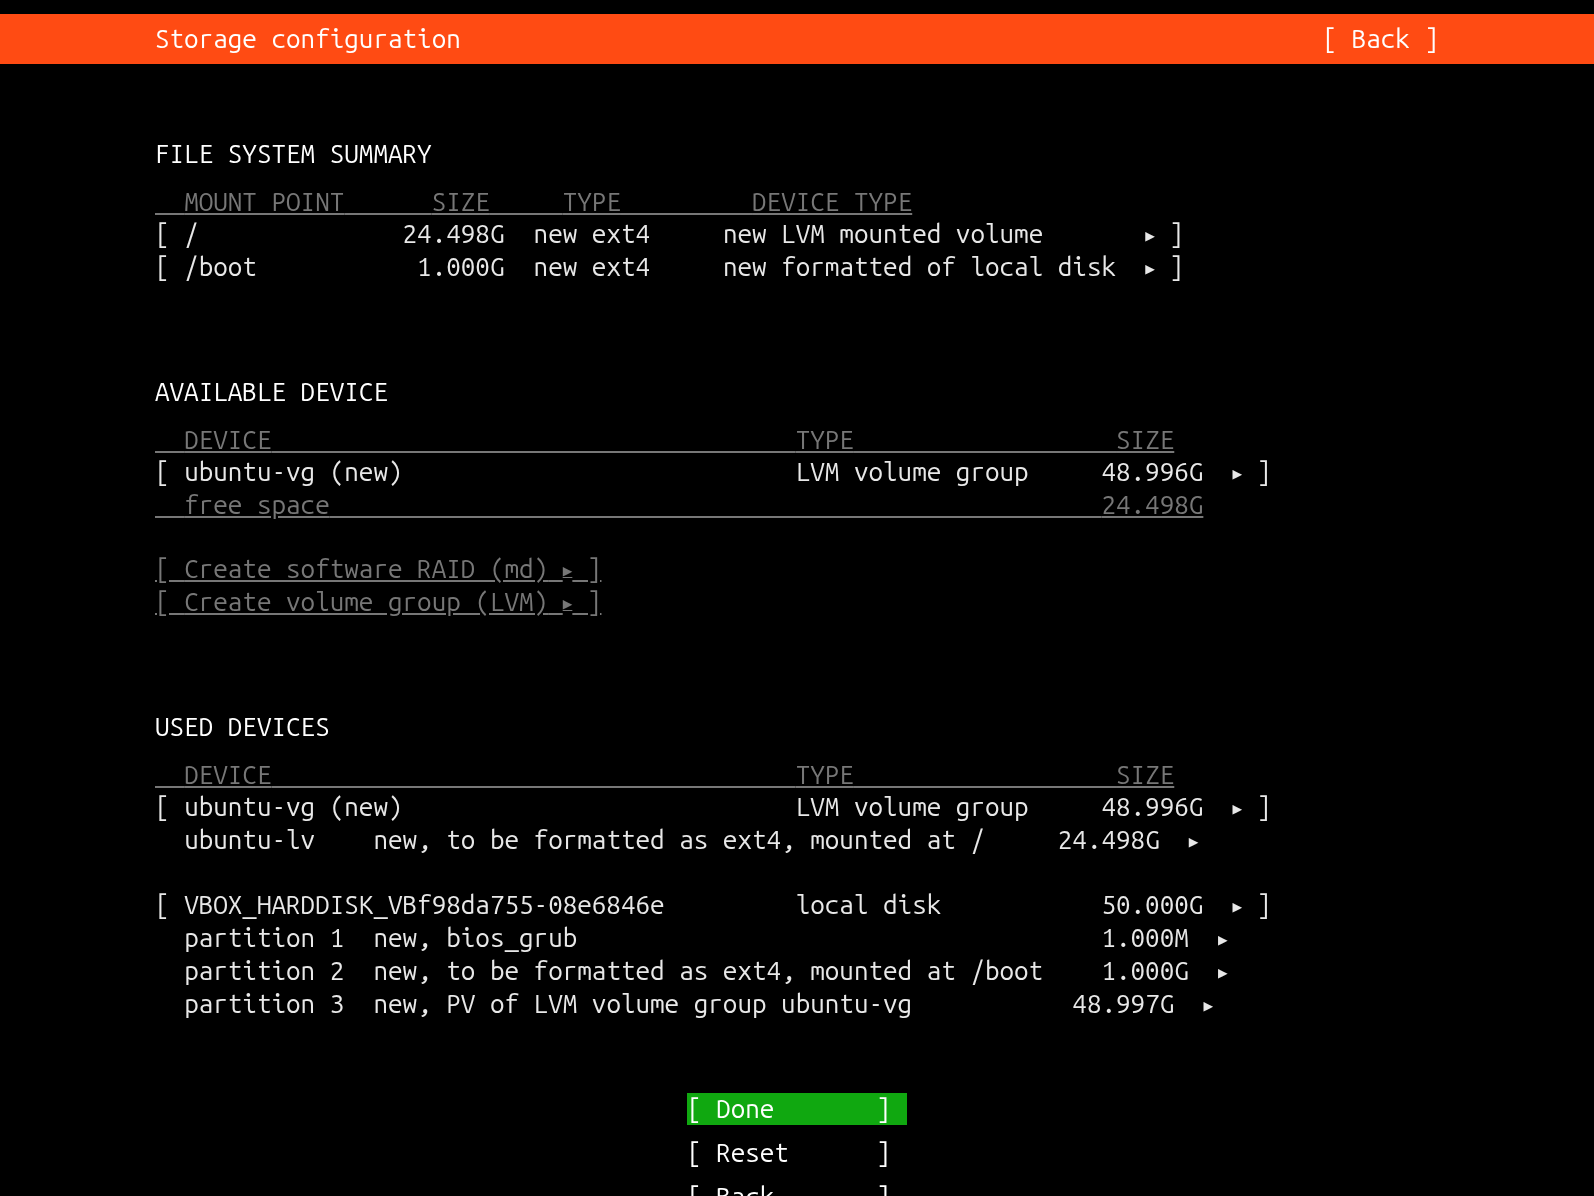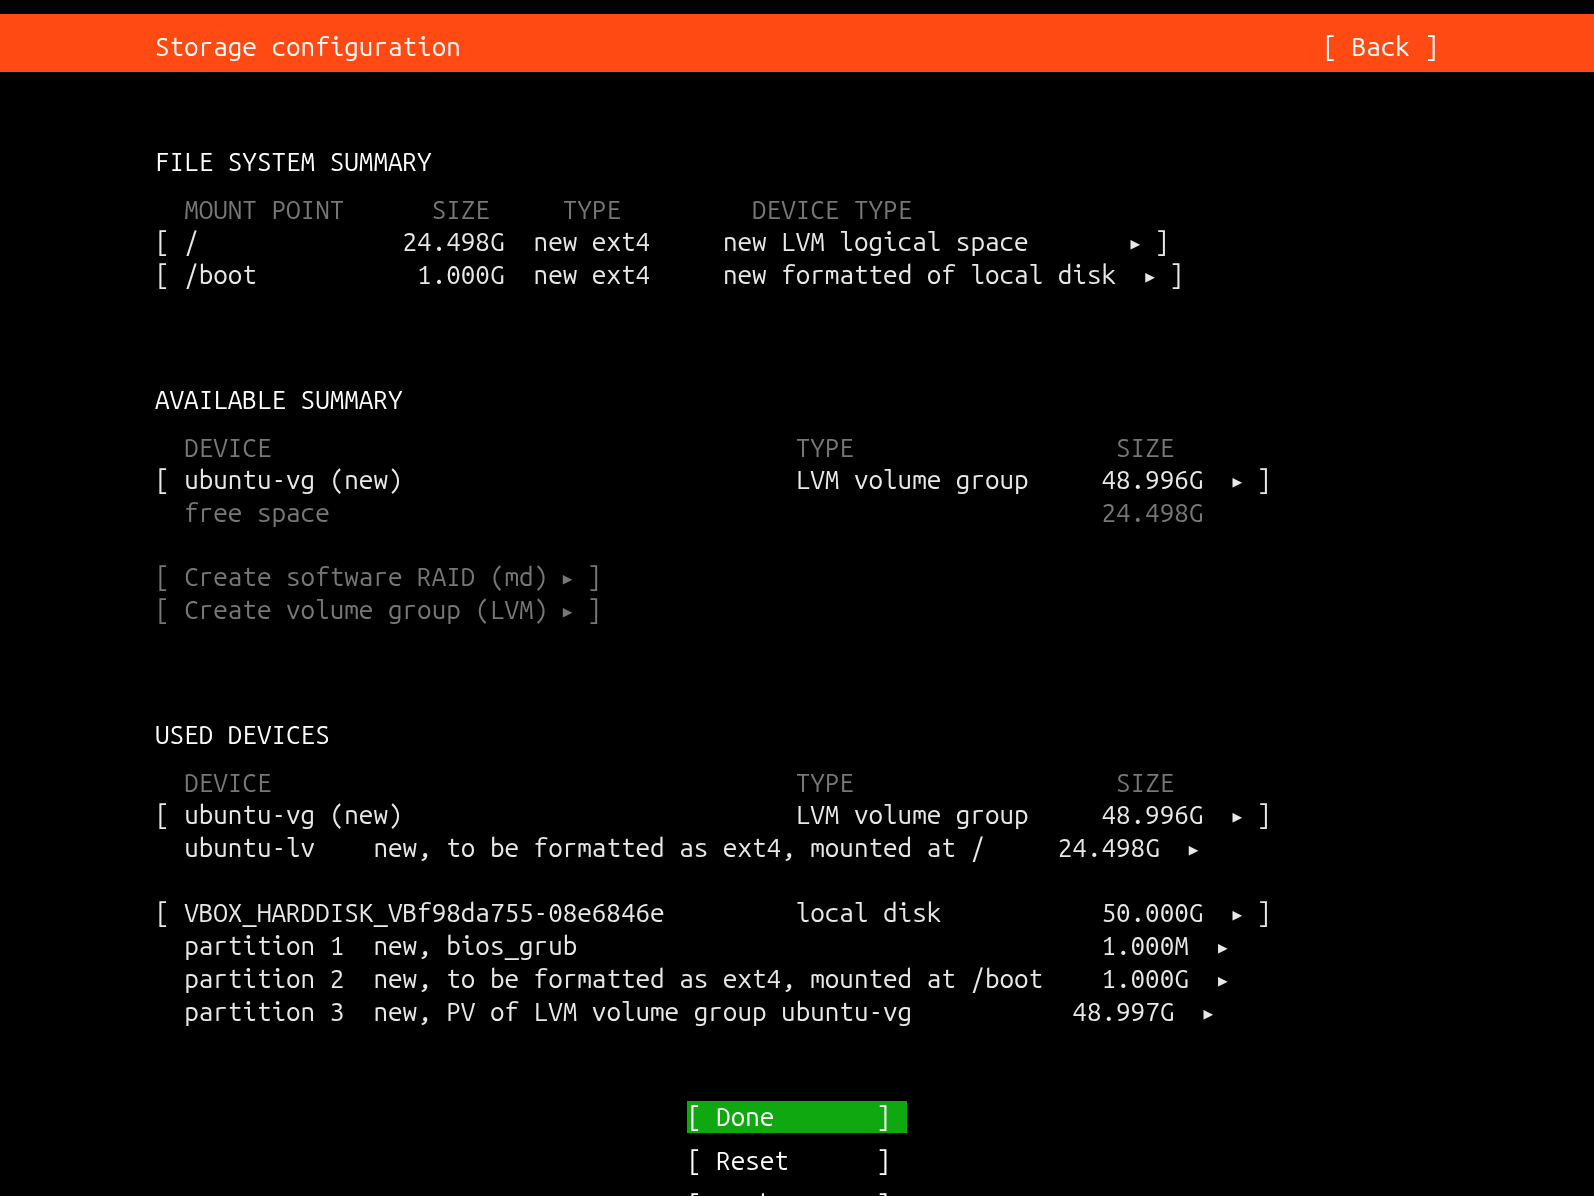--- a/index.html
+++ b/index.html
@@ -13,33 +13,34 @@
     line-height: 32px;
     color: #e8e8e8;
     overflow: hidden;
   }
   .titlebar {
     background: #ff4b13;
     height: 50px;
     display: flex;
     align-items: center;
     justify-content: space-between;
-    padding: 8px 155px 0 155px;
+    padding: 0 155px 0 155px;
     margin-top: 14px;
     color: #fff;
   }
   .content {
     padding: 30px 155px 0 155px;
   }
   .section-header {
     color: #fff;
     margin-top: 44px;
   }
   .dim {
     color: #777;
+    text-decoration: underline;
   }
   .row {
     white-space: pre;
   }
   .arrow {
     display: inline-block;
     font-size: 16px;
     vertical-align: 2px;
     color: #e8e8e8;
   }
@@ -69,25 +70,25 @@
 <div class="titlebar">
   <span>Storage configuration</span>
   <span>[ <span>Back</span> ]</span>
 </div>
 
 <div class="content">
 
   <div class="row section-header">FILE SYSTEM SUMMARY</div>
   <div style="height:16px"></div>
   <div class="row dim">  <span>MOUNT POINT</span>      <span>SIZE</span>     <span>TYPE</span>         <span>DEVICE TYPE</span></div>
-  <div class="row">[ <span>/</span>              <span>24.498G</span>  <span>new ext4</span>     <span>new LVM logical space</span>       <span class="arrow">▶</span> ]</div>
+  <div class="row">[ <span>/</span>              <span>24.498G</span>  <span>new ext4</span>     <span>new LVM mounted volume</span>       <span class="arrow">▶</span> ]</div>
   <div class="row">[ <span>/boot</span>           <span>1.000G</span>  <span>new ext4</span>     <span>new formatted of local disk</span>  <span class="arrow">▶</span> ]</div>
 
   <div style="height:48px"></div>
-  <div class="row section-header">AVAILABLE SUMMARY</div>
+  <div class="row section-header">AVAILABLE DEVICE</div>
   <div style="height:16px"></div>
   <div class="row dim">  <span>DEVICE</span>                                    <span>TYPE</span>                  <span>SIZE</span></div>
   <div class="row">[ <span>ubuntu-vg (new)</span>                           <span>LVM volume group</span>     <span>48.996G</span>  <span class="arrow">▶</span> ]</div>
   <div class="row dim">  <span>free space</span>                                                     <span>24.498G</span></div>
   <div style="height:32px"></div>
   <div class="row dim">[ <span>Create software RAID (md)</span> <span class="arrow dim">▶</span> ]</div>
   <div class="row dim">[ <span>Create volume group (LVM)</span> <span class="arrow dim">▶</span> ]</div>
 
   <div style="height:48px"></div>
   <div class="row section-header">USED DEVICES</div>

